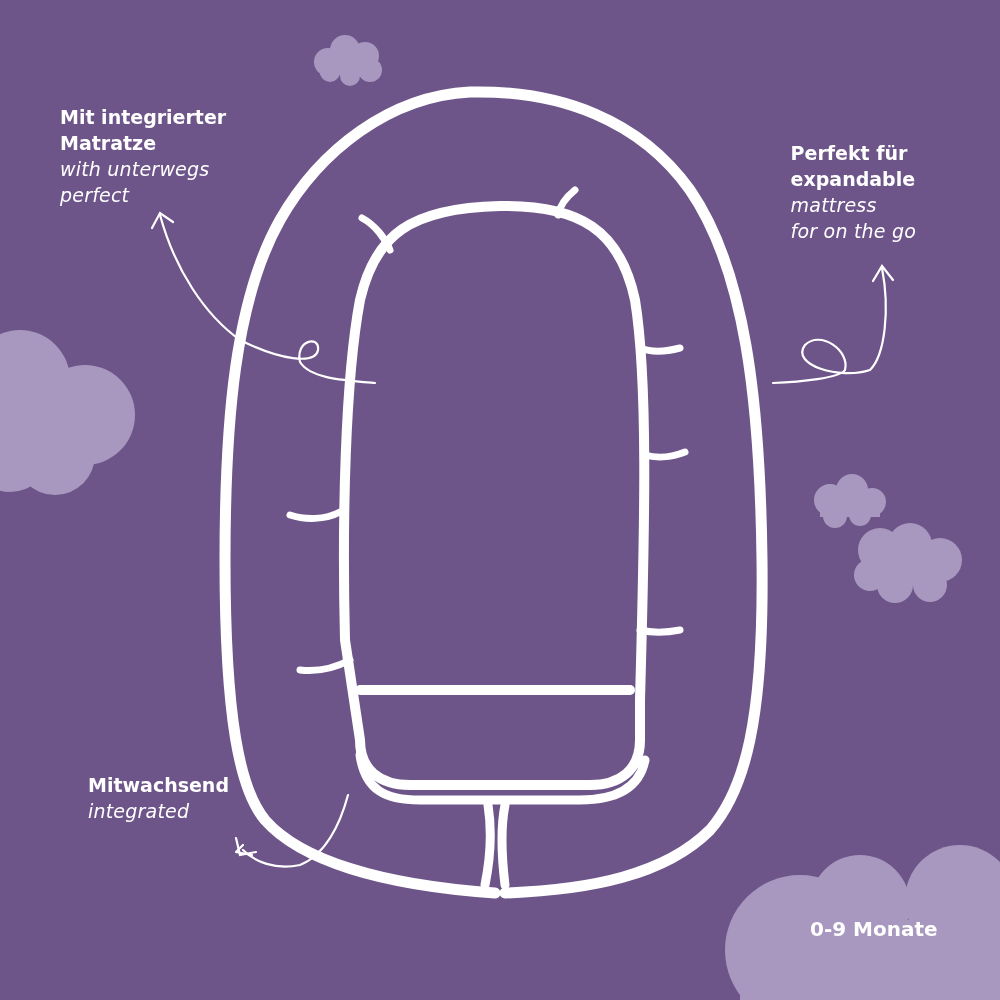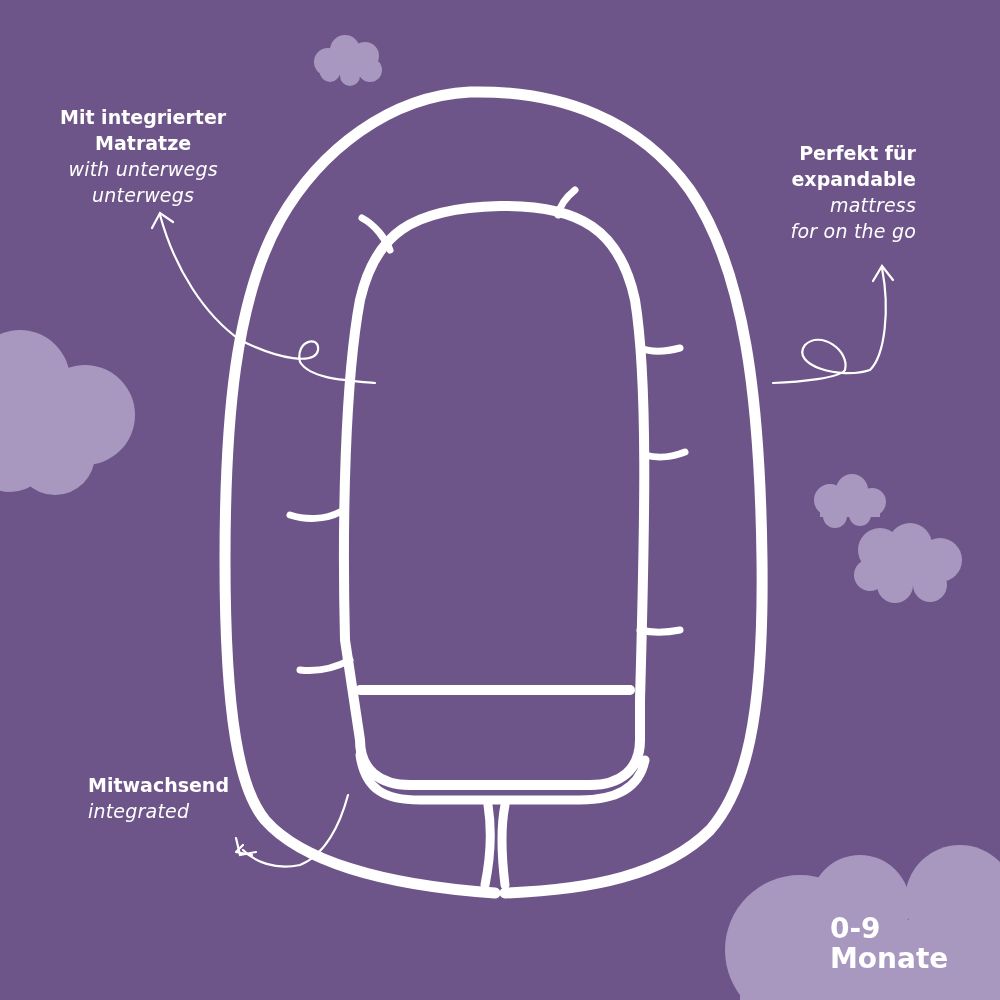--- a/index.html
+++ b/index.html
@@ -6,25 +6,25 @@
     body {
       width: 1000px; height: 1000px; overflow: hidden; position: relative;
       background: #6e5589;
       font-family: "DejaVu Sans", sans-serif;
       color: #ffffff;
     }
     svg.art { position: absolute; left: 0; top: 0; width: 1000px; height: 1000px; }
     .label { position: absolute; line-height: 26px; font-size: 19px; }
     .label .de { font-weight: bold; display: block; }
     .label .en { font-style: italic; display: block; font-weight: normal; letter-spacing: 0.2px; }
-    .right { text-align: right; }
-    #lbl-mattress { left: 60px; top: 104px; text-align: center; }
+    .right { }
+    #lbl-mattress { left: 60px; top: 104px; }
     #lbl-go { right: 84px; top: 140px; }
     #lbl-expand { left: 88px; top: 772px; }
-    #lbl-age { left: 810px; top: 914px; font-size: 28px; line-height: 30px; margin-left: 20px; }
+    #lbl-age { left: 810px; top: 914px; font-size: 20px; line-height: 30px; }
   </style>
 </head>
 <body>
 
 <svg class="art" viewBox="0 0 1000 1000" xmlns="http://www.w3.org/2000/svg">
 
   <g fill="#a898bf">
     <g>
       <circle cx="328" cy="62" r="14"></circle>
         <circle cx="345" cy="50" r="15"></circle>
@@ -93,21 +93,21 @@
     <path d="M348 795 C340 825 325 855 300 865 C275 870 255 862 243 850"></path>
     <path d="M236 852 L243 845 M236 852 L252 855"></path>
     <path d="M236 838 L240 855 L256 852"></path>
   </g>
 </svg>
 
 <div class="label" id="lbl-mattress">
   <span class="de">Mit integrierter</span>
   <span class="de">Matratze</span>
   <span class="en">with unterwegs</span>
-  <span class="en">unterwegs</span>
+  <span class="en">perfect</span>
 </div>
 
 <div class="label right" id="lbl-go">
   <span class="de">Perfekt für</span>
   <span class="de">expandable</span>
   <span class="en">mattress</span>
   <span class="en">for on the go</span>
 </div>
 
 <div class="label" id="lbl-expand">

